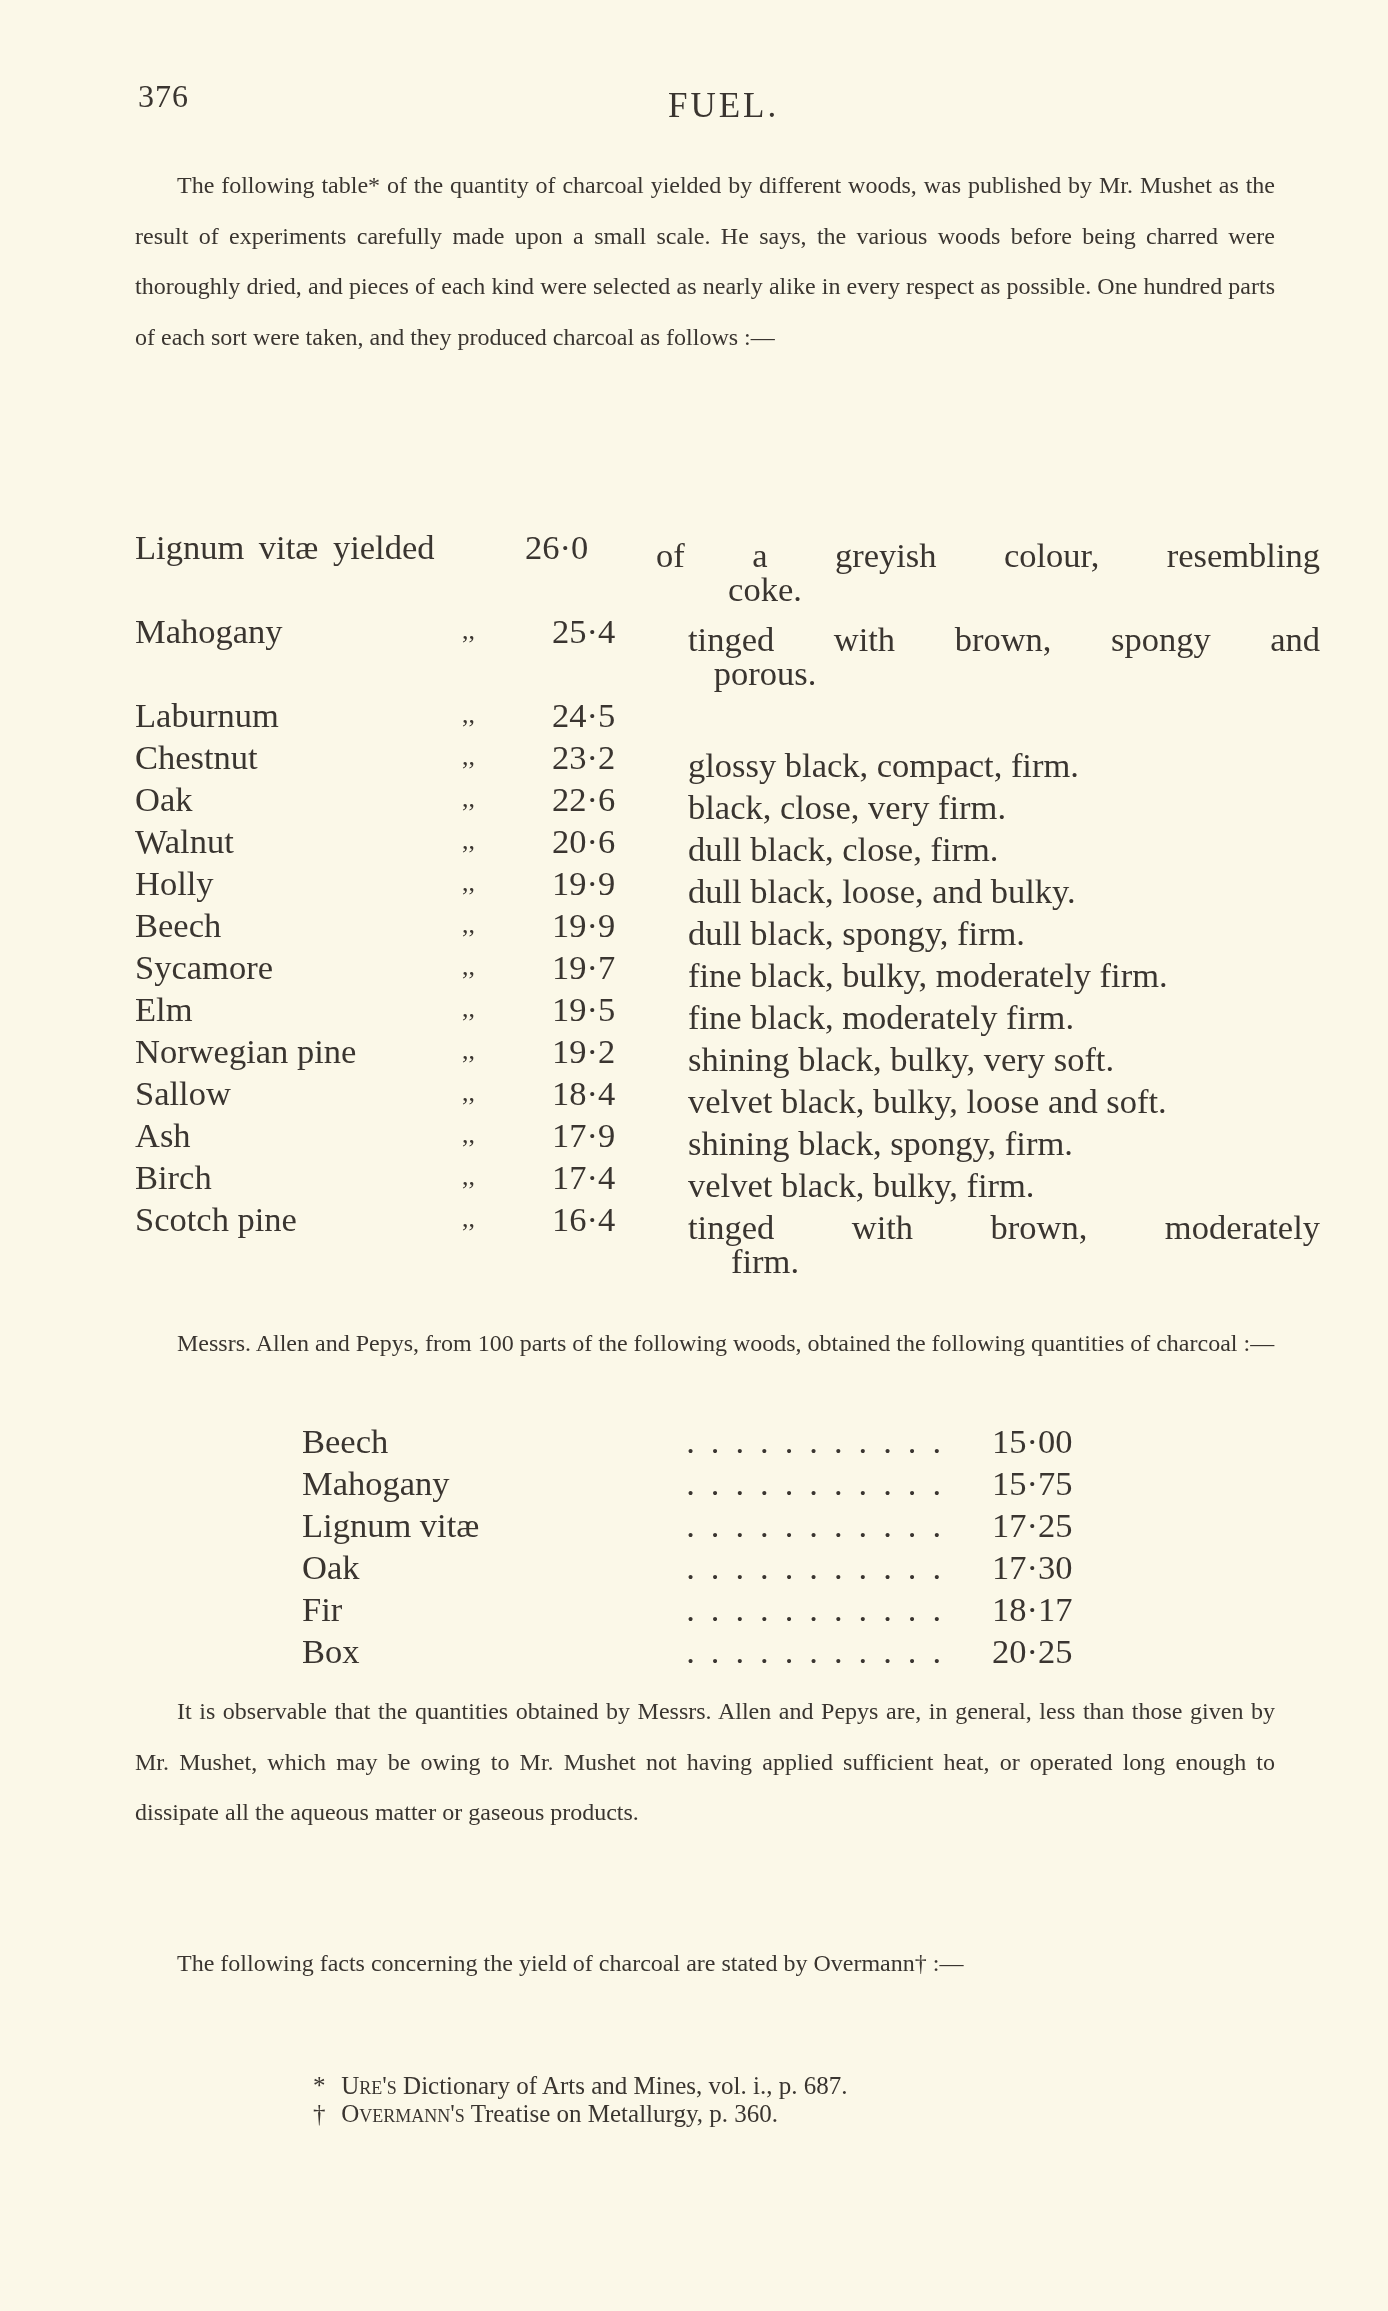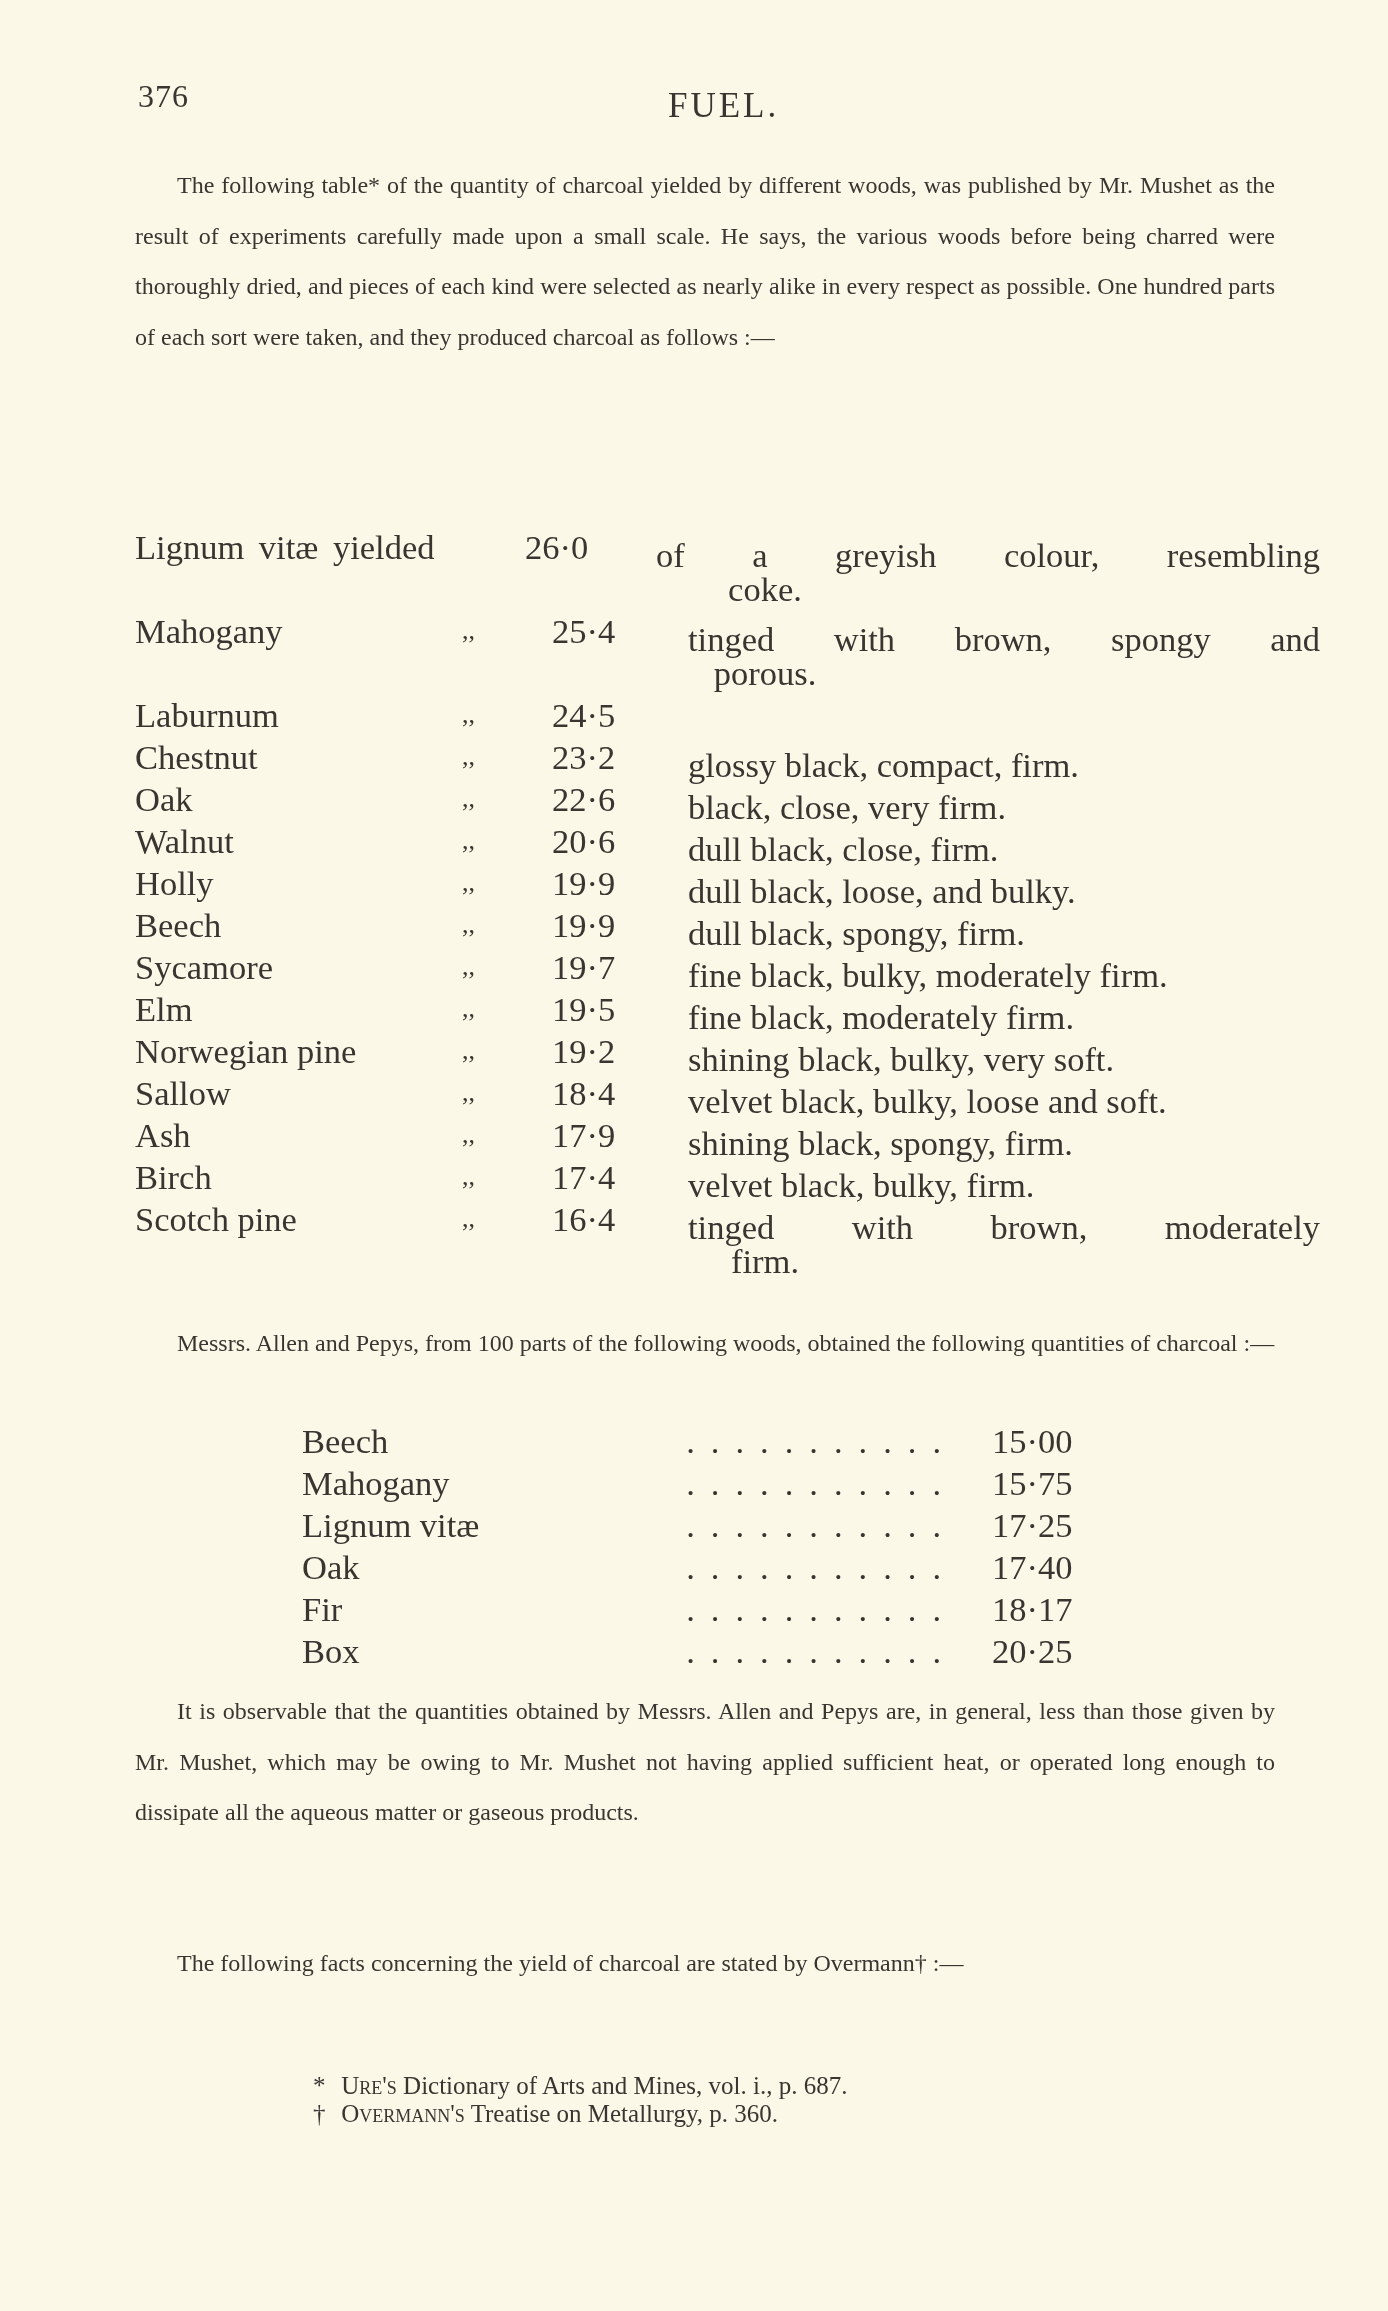--- a/index.html
+++ b/index.html
@@ -294,21 +294,21 @@
       <span class="ap-value">15·75</span>
     </div>
     <div class="ap-row">
       <span class="ap-leader">...........</span>
       <span class="ap-wood">Lignum vitæ</span>
       <span class="ap-value">17·25</span>
     </div>
     <div class="ap-row">
       <span class="ap-leader">...........</span>
       <span class="ap-wood">Oak</span>
-      <span class="ap-value">17·40</span>
+      <span class="ap-value">17·30</span>
     </div>
     <div class="ap-row">
       <span class="ap-leader">...........</span>
       <span class="ap-wood">Fir</span>
       <span class="ap-value">18·17</span>
     </div>
     <div class="ap-row">
       <span class="ap-leader">...........</span>
       <span class="ap-wood">Box</span>
       <span class="ap-value">20·25</span>

